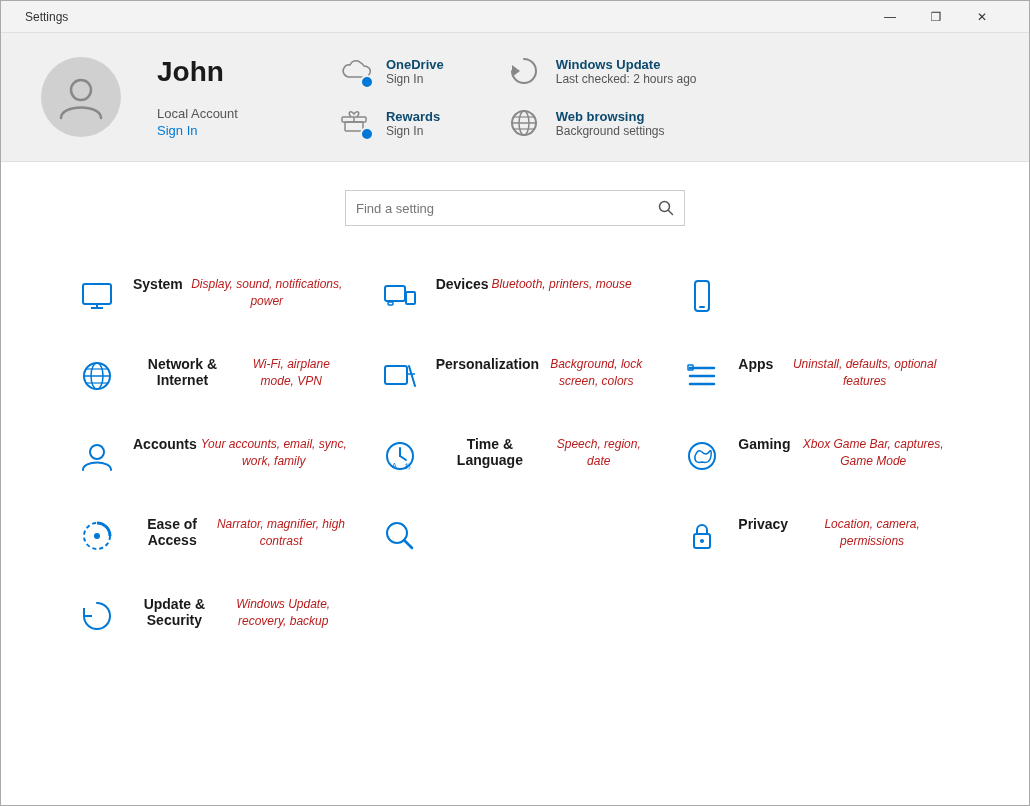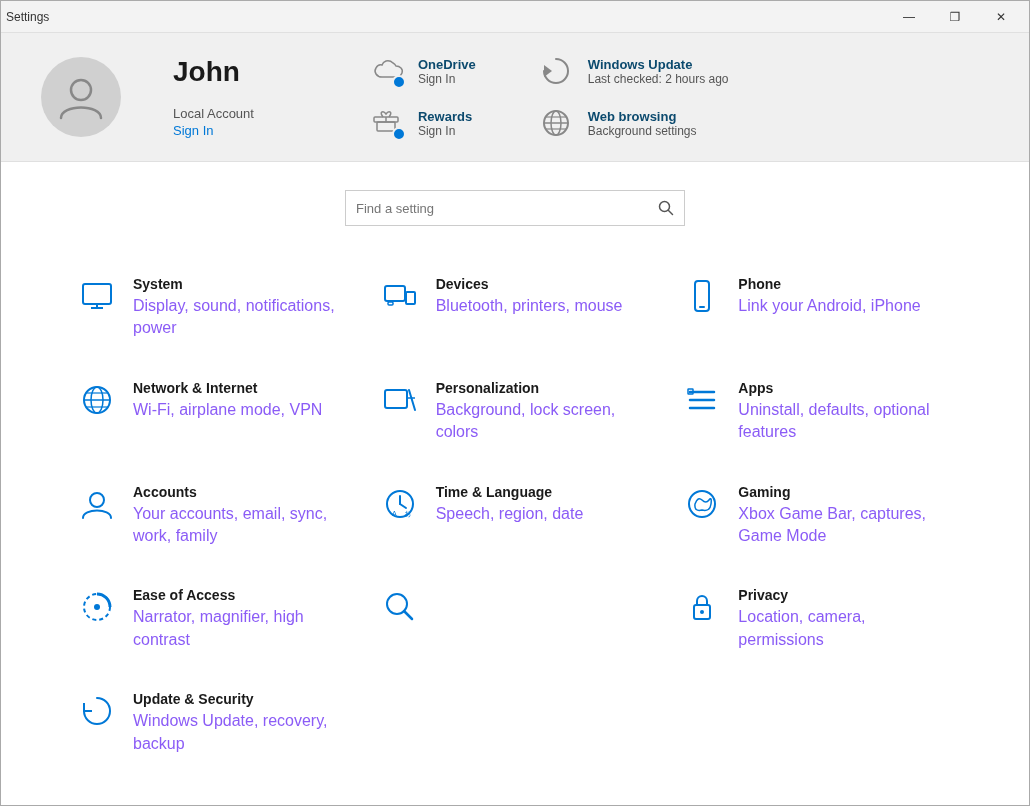--- a/index.html
+++ b/index.html
@@ -10,21 +10,21 @@
       height: 806px;
       overflow: hidden;
       border: 1px solid #aaa;
     }
     
     .title-bar {
       display: flex;
       align-items: center;
       justify-content: space-between;
       height: 32px;
-      padding: 0 5px;
+      padding: 0 24px;
       background: #f3f3f3;
       border-bottom: 1px solid #e0e0e0;
     }
     .title-bar-title {
       font-size: 12px;
       color: #333;
     }
     .title-bar-controls {
       display: flex;
       gap: 0;
@@ -41,21 +41,21 @@
       font-size: 12px;
       color: #333;
     }
 
     
     .profile-header {
       background: #f0f0f0;
       padding: 20px 40px;
       display: flex;
       align-items: center;
-      gap: 52px;
+      gap: 36px;
       border-bottom: 1px solid #e0e0e0;
     }
     .avatar-circle {
       width: 80px;
       height: 80px;
       border-radius: 50%;
       background: #d0d0d0;
       display: flex;
       align-items: center;
       justify-content: center;
@@ -159,23 +159,23 @@
     }
     .setting-icon {
       width: 40px;
       height: 40px;
       flex-shrink: 0;
       display: flex;
       align-items: center;
       justify-content: center;
       color: #0078d7;
     }
-    .setting-info { display: flex; flex-direction: column; gap: 3px; }
+    .setting-info { display: flex; gap: 3px; text-align: center; }
     .setting-title { font-size: 14px; font-weight: 600; color: #1a1a1a; }
-    .setting-desc { font-size: 16px; color: #8b5cf6; line-height: 1.4; }
+    .setting-desc { font-size: 12px; color: #b91c1c; line-height: 1.4; font-style: italic; }
 
     
     .onedrive-wrap { position: relative; }
     .blue-dot {
       width: 14px; height: 14px;
       background: #0078d7;
       border-radius: 50%;
       position: absolute;
       bottom: 0; right: 0;
       border: 2px solid #f0f0f0;
@@ -315,24 +315,20 @@
       <span class="setting-desc">Bluetooth, printers, mouse</span>
     </div>
   </div>
     <div class="setting-item">
     <div class="setting-icon">
         <svg width="36" height="36" viewBox="0 0 36 36" fill="none">
           <rect x="11" y="3" width="14" height="30" rx="3" stroke="#0078d7" stroke-width="2"></rect>
           <line x1="16" y1="29" x2="20" y2="29" stroke="#0078d7" stroke-width="2" stroke-linecap="round"></line>
         </svg>
       </div>
-    <div class="setting-info">
-      <span class="setting-title">Phone</span>
-      <span class="setting-desc">Link your Android, iPhone</span>
-    </div>
   </div>
     <div class="setting-item">
     <div class="setting-icon">
         <svg width="36" height="36" viewBox="0 0 36 36" fill="none">
           <circle cx="18" cy="18" r="13" stroke="#0078d7" stroke-width="2"></circle>
           <ellipse cx="18" cy="18" rx="6" ry="13" stroke="#0078d7" stroke-width="1.5"></ellipse>
           <line x1="5" y1="18" x2="31" y2="18" stroke="#0078d7" stroke-width="1.5"></line>
           <line x1="7" y1="11" x2="29" y2="11" stroke="#0078d7" stroke-width="1.2"></line>
           <line x1="7" y1="25" x2="29" y2="25" stroke="#0078d7" stroke-width="1.2"></line>
         </svg>

